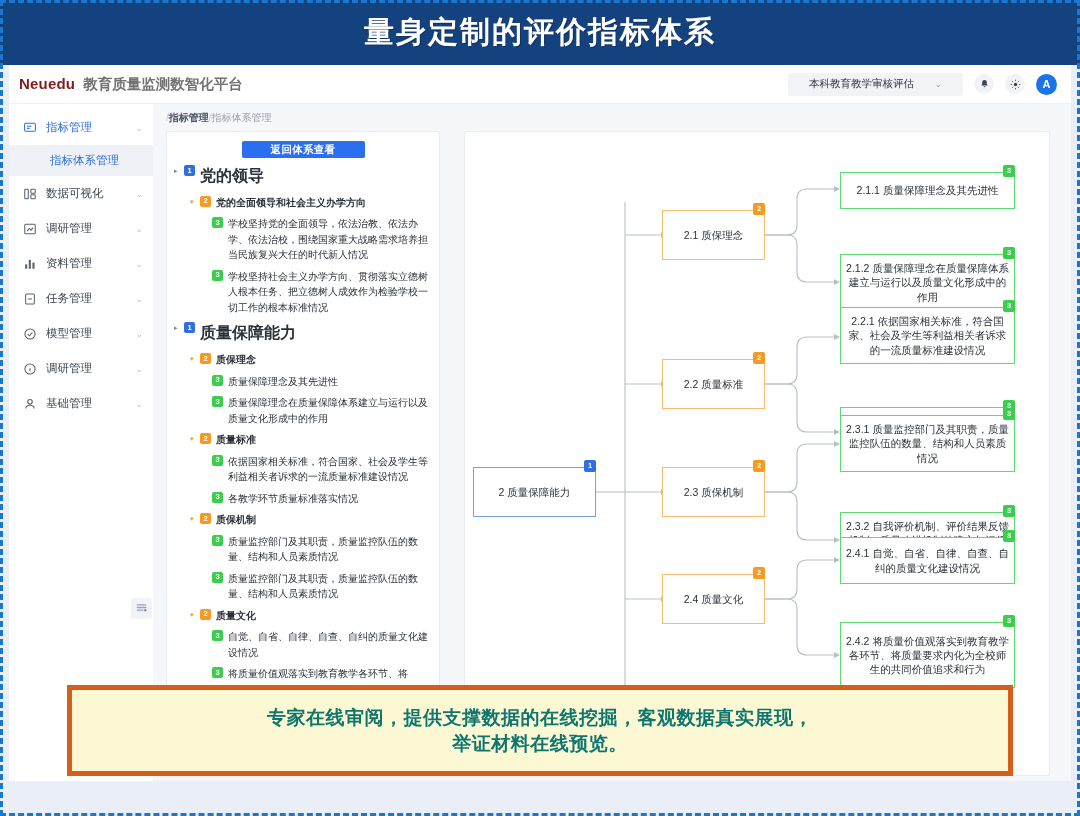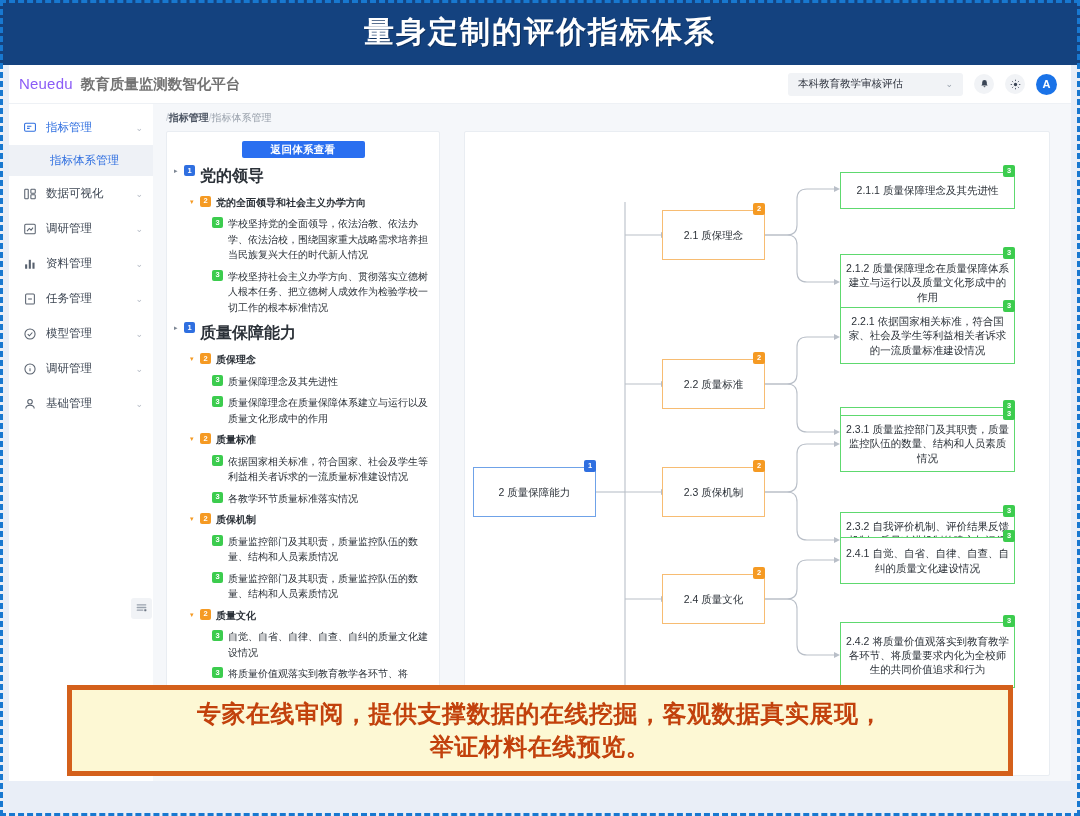--- a/index.html
+++ b/index.html
@@ -43,31 +43,31 @@
 
   
   .app-header {
     height: 39px; background: #ffffff;
     display: flex; align-items: center;
     padding: 0 14px 0 10px;
     border-bottom: 1px solid #eef1f5;
   }
   .brand { display: flex; align-items: baseline; gap: 8px; }
   .brand .logo {
-    color: #8b5cf6; font-size: 15px; font-weight: normal; letter-spacing: .2px;
+    color: #7f1d1d; font-size: 15px; font-weight: bold; letter-spacing: .2px;
   }
   .brand .platform {
     color: #737373; font-size: 14.5px; font-weight: bold;
   }
   .header-right {
     margin-left: auto; display: flex; align-items: center; gap: 11px;
   }
   .proj-select {
     width: 175px; height: 23px; background: #f1f3f6; border-radius: 3px;
-    display: flex; align-items: center; padding: 0 10px;
+    display: flex; align-items: center; padding: 0 21px;
     font-size: 10.5px; color: #303540;
   }
   .proj-select .chev { margin-left: auto; color: #9aa3ae; font-size: 9px; }
   .icon-btn {
     width: 20px; height: 20px; border-radius: 50%;
     background: #f1f3f6; display: flex; align-items: center; justify-content: center;
   }
   .icon-btn svg { display: block; }
   .avatar {
     width: 21px; height: 21px; border-radius: 50%;
@@ -192,21 +192,21 @@
   
   .callout {
     position: absolute; left: 67px; top: 685px;
     width: 946px; height: 91px;
     background: #fdf8d4; border: 5px solid #d4601b;
     display: flex; flex-direction: column;
     align-items: center; justify-content: center;
     z-index: 500;
   }
   .callout .cl-line {
-    color: #c2410c; font-size: 24px; font-weight: bold;
+    color: #0f766e; font-size: 19px; font-weight: bold;
     letter-spacing: .5px; line-height: 1.35; white-space: nowrap;
   }
 </style>
 </head>
 <body>
 
 <div class="title-banner">
   <div class="title-text">量身定制的评价指标体系</div>
 </div>
 

